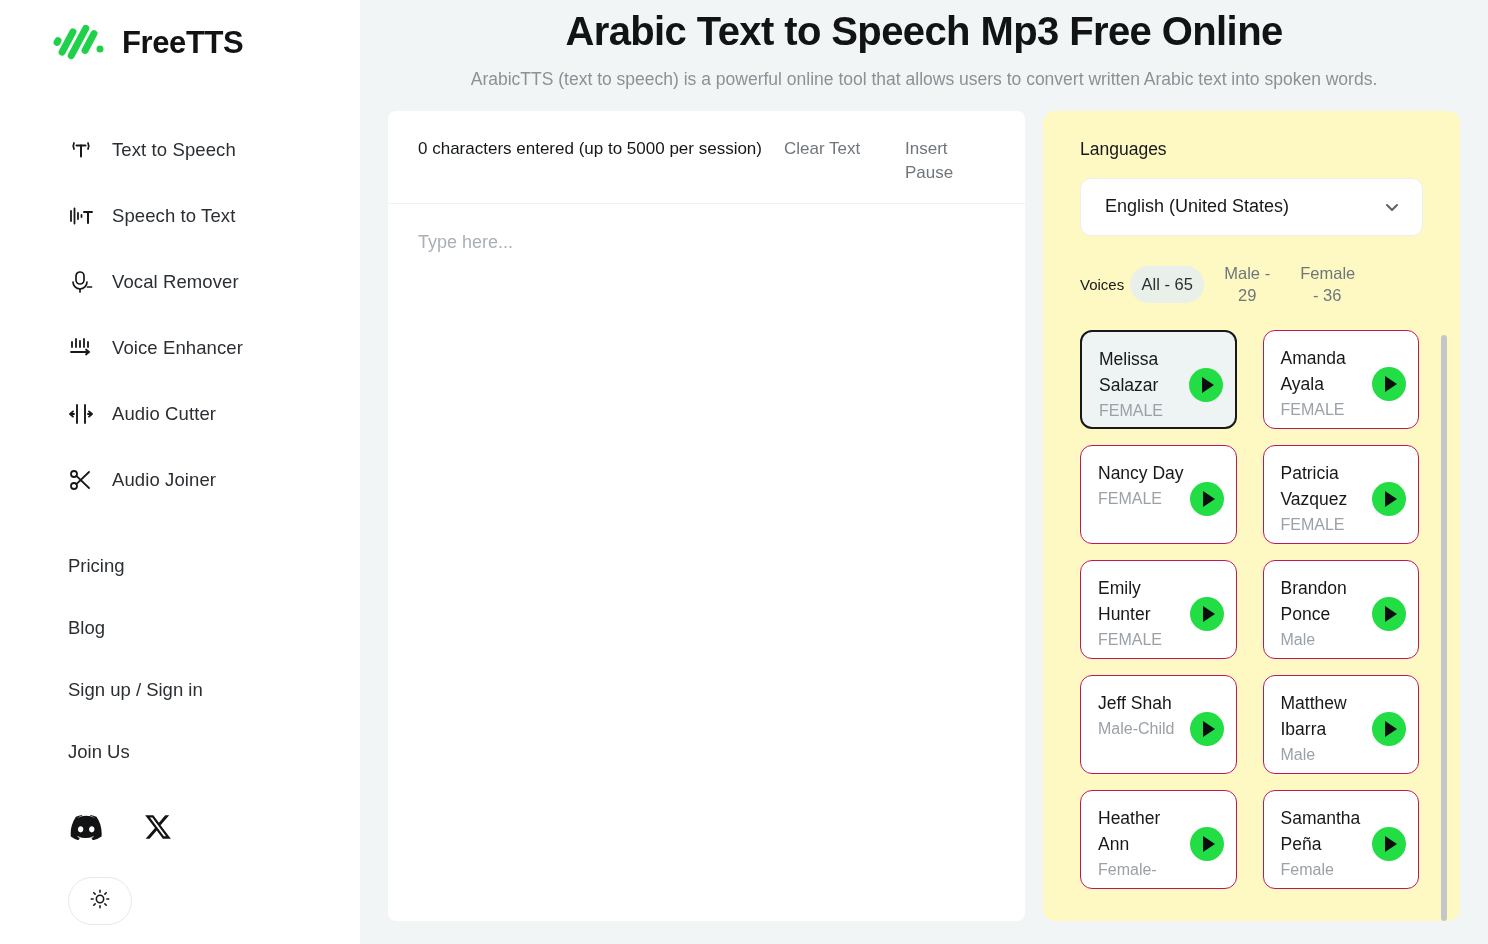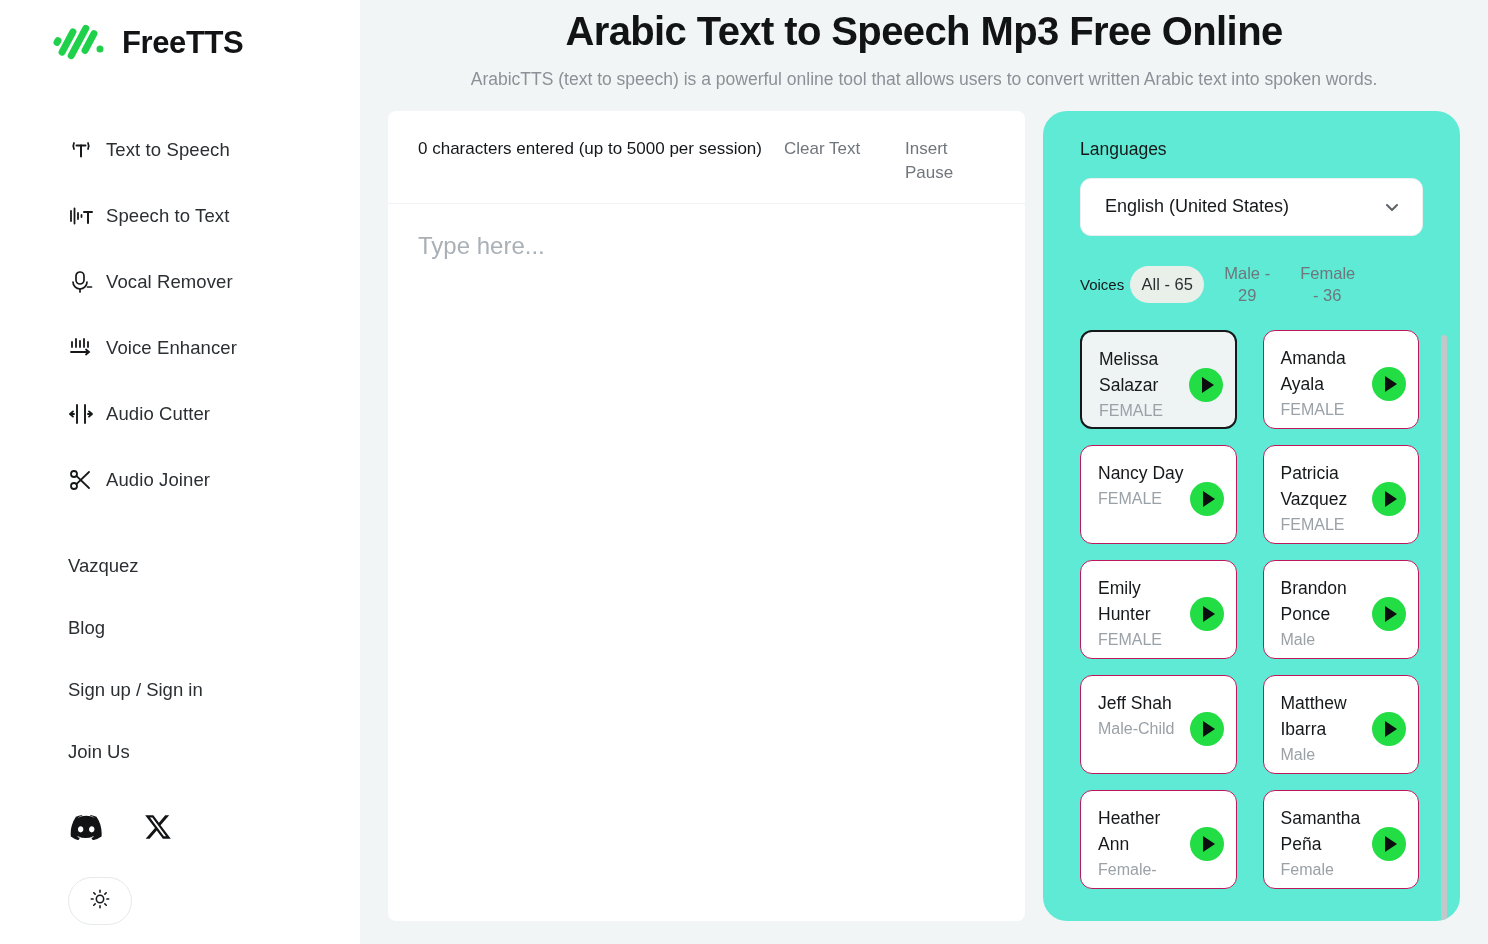--- a/index.html
+++ b/index.html
@@ -24,21 +24,21 @@
     padding: 14px 0 0 52px;
     height: 72px;
   }
   .logo-mark { width: 56px; height: 44px; flex: 0 0 56px; }
   .logo-text {
     font-size: 31px; font-weight: 700; color: #111315;
     letter-spacing: -0.4px;
   }
   .nav { margin-top: 45px; }
   .nav-item {
-    display: flex; align-items: center; gap: 10px;
+    display: flex; align-items: center; gap: 16px;
     height: 66px;
     padding-left: 66px;
     cursor: pointer;
   }
   .nav-icon {
     width: 30px; height: 30px; flex: 0 0 30px;
     display: flex; align-items: center; justify-content: center;
     color: #16181a;
   }
   .nav-label { font-size: 18.5px; color: #2b2f33; letter-spacing: 0.1px; }
@@ -109,29 +109,29 @@
     font-size: 17px; color: #6f767c; line-height: 1.42;
     text-align: left; cursor: pointer;
     padding-left: 6px;
   }
   .tool-btn.right { flex: 0 0 110px; padding-left: 22px; }
   .editor-divider {
     height: 1px; background: #f0f3f3; width: 100%;
   }
   .editor-area {
     padding: 28px 30px;
-    font-size: 24px; color: #a9b0b6;
+    font-size: 18px; color: #a9b0b6;
     height: 690px;
   }
 
   
   .voices-card {
     flex: 0 0 417px;
-    background: #5eead4;
-    border-radius: 24px;
+    background: #fef9c3;
+    border-radius: 12px;
     height: 810px;
     padding: 28px 0 0 0;
     position: relative;
     overflow: hidden;
   }
   .panel-label {
     font-size: 17.5px; color: #16181a; font-weight: 400;
     padding-left: 37px;
   }
   .lang-select {
@@ -288,21 +288,21 @@
             <circle cx="6" cy="19" r="3"></circle>
               <circle cx="6" cy="7" r="3"></circle>
             <path d="M8.4 17.2L21 5M8.4 8.8L21 21"></path>
           </svg>
         </span>
         <span class="nav-label">Audio Joiner</span>
       </div>
     </nav>
 
     <div class="links">
-      <div class="link-item">Vazquez</div>
+      <div class="link-item">Pricing</div>
       <div class="link-item">Blog</div>
       <div class="link-item">Sign up / Sign in</div>
       <div class="link-item">Join Us</div>
     </div>
 
     <div class="social-row">
       <span class="social-icon">
         <svg viewBox="0 0 28 22" width="34" height="26" fill="currentColor">
           <path d="M23.7 2.3A21 21 0 0 0 18.5.8l-.3.5a19 19 0 0 1 4.3 2 17.5 17.5 0 0 0-15 0c1.3-.9 2.8-1.6 4.3-2L11.5.8A21 21 0 0 0 6.3 2.3C2.5 8 1.5 13.5 2 19a21 21 0 0 0 6.4 3.2l1.3-2a13.8 13.8 0 0 1-2.2-1c.2-.1.4-.3.5-.4a15 15 0 0 0 13 0l.5.4c-.7.4-1.4.7-2.2 1l1.3 2A21 21 0 0 0 28 19c.6-6.4-1-11.8-4.3-16.7zM10.3 15.6c-1.3 0-2.3-1.2-2.3-2.6s1-2.6 2.3-2.6 2.4 1.2 2.3 2.6c0 1.4-1 2.6-2.3 2.6zm9.4 0c-1.3 0-2.3-1.2-2.3-2.6s1-2.6 2.3-2.6 2.4 1.2 2.3 2.6c0 1.4-1 2.6-2.3 2.6z"></path>
         </svg>

